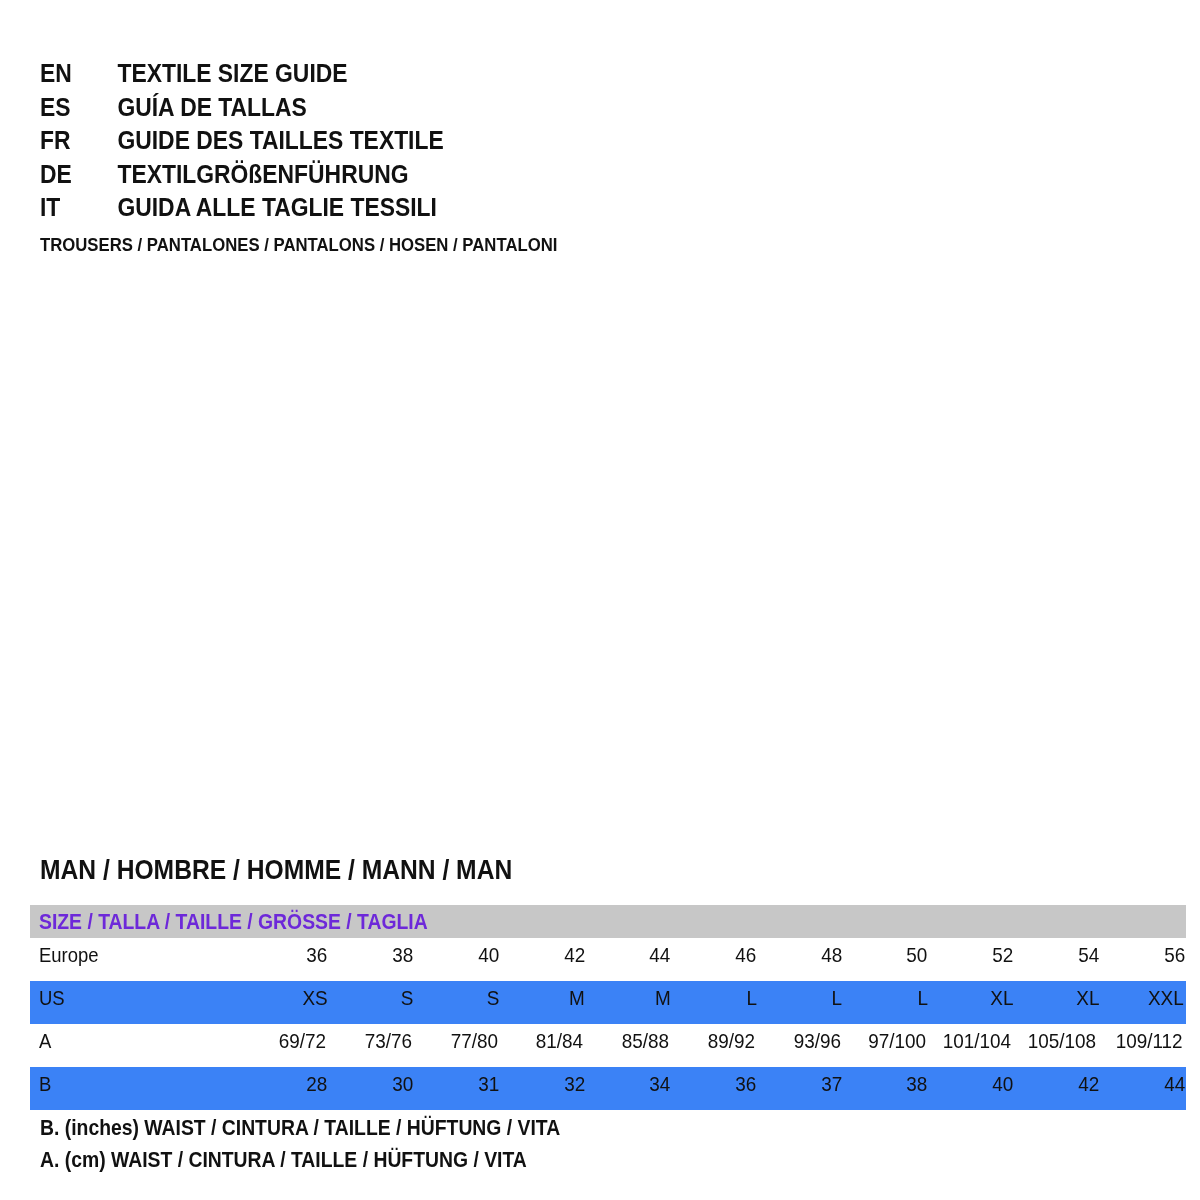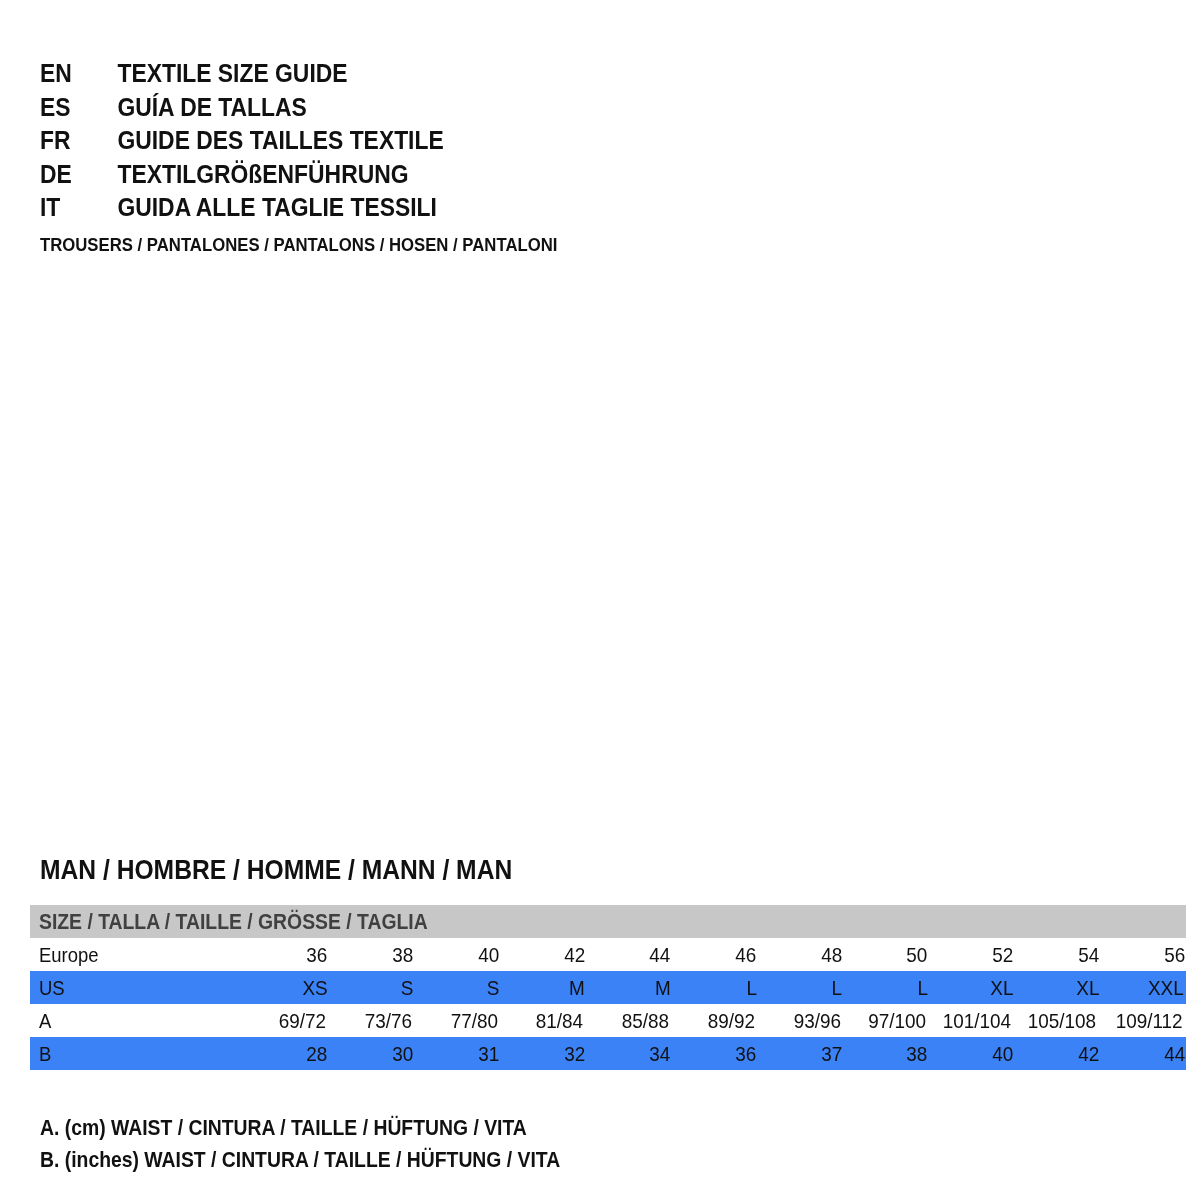--- a/index.html
+++ b/index.html
@@ -19,24 +19,24 @@
 
   
   .heading-trousers { position:absolute; left:40px; top:220px; font-size:19px; font-weight:bold; line-height:34px;margin-top:8px; }
   .heading-man      { position:absolute; left:40px; top:853px; font-size:28px; font-weight:bold; line-height:34px; }
 
   
   .figure { position:absolute; left:820px; top:0; width:380px; height:800px; }
 
   
   .size-table { position:absolute; left:30px; top:905px; width:1156px; }
-  .t-header { height:33px; background:#c7c7c7; color:#404040; font-weight:bold;
+  .t-header { height:33px; background:#c7c7c7; color:#6d28d9; font-weight:bold;
               font-size:22px; line-height:33px; padding-left:9px; box-sizing:border-box; }
   .t-row { display:grid; grid-template-columns:213px repeat(11, 1fr);
-           height:33px; line-height:33px; font-size:21px; }
+           height:43px; line-height:33px; font-size:21px; }
   .t-row.alt { background:#3b82f6; }
   .t-label { padding-left:9px; text-align:left; }
   .t-cell  { text-align:right; }
 
   
   .footnotes { position:absolute; left:40px; top:1112px; font-size:22px; font-weight:bold; line-height:32px; }
   .footnote-line { height:32px; }
 </style>
 </head>
 <body>
@@ -136,20 +136,20 @@
       <div class="t-cell"><span class="sxc">37</span></div>
       <div class="t-cell"><span class="sxc">38</span></div>
       <div class="t-cell"><span class="sxc">40</span></div>
       <div class="t-cell"><span class="sxc">42</span></div>
       <div class="t-cell"><span class="sxc">44</span></div>
     </div>
   </div>
 
   <div class="footnotes">
     <div class="footnote-line">
-      <span class="sx">A. (cm) WAIST / CINTURA / TAILLE / HÜFTUNG / VITA</span>
+      <span class="sx">B. (inches) WAIST / CINTURA / TAILLE / HÜFTUNG / VITA</span>
     </div>
     <div class="footnote-line">
-      <span class="sx">B. (inches) WAIST / CINTURA / TAILLE / HÜFTUNG / VITA</span>
+      <span class="sx">A. (cm) WAIST / CINTURA / TAILLE / HÜFTUNG / VITA</span>
     </div>
   </div>
 
 </div>
 
 </body></html>

